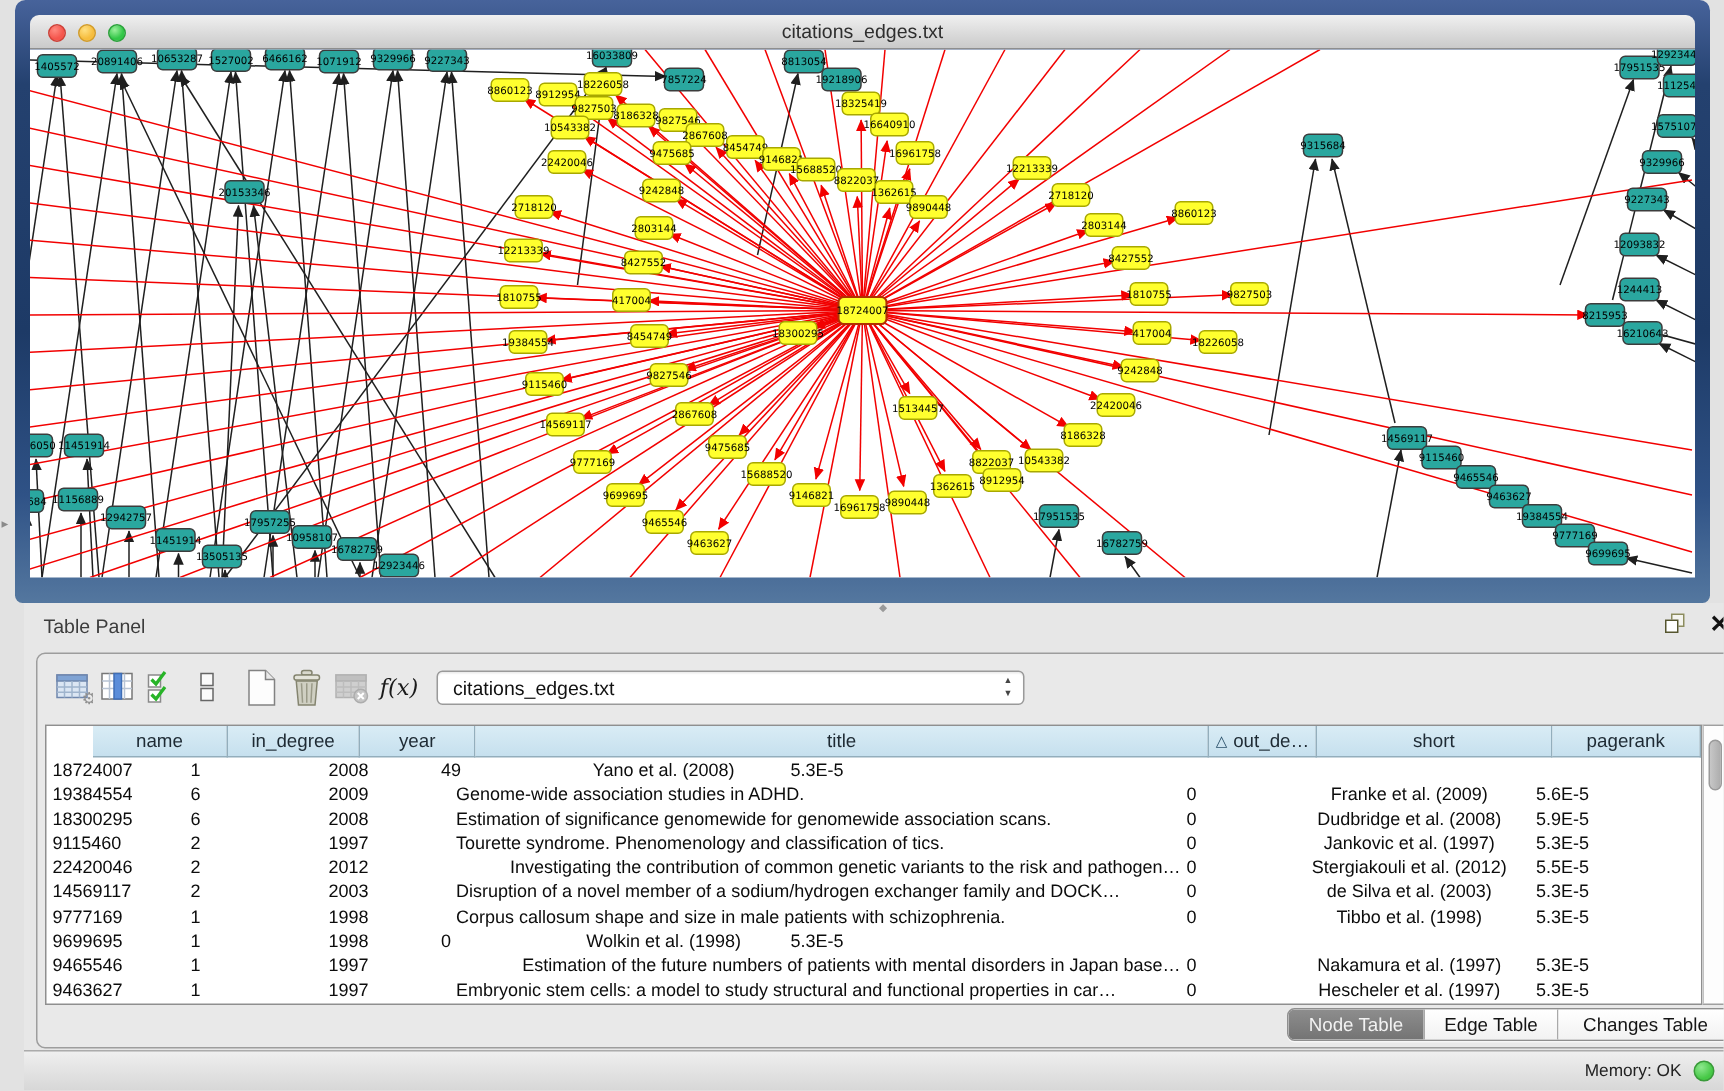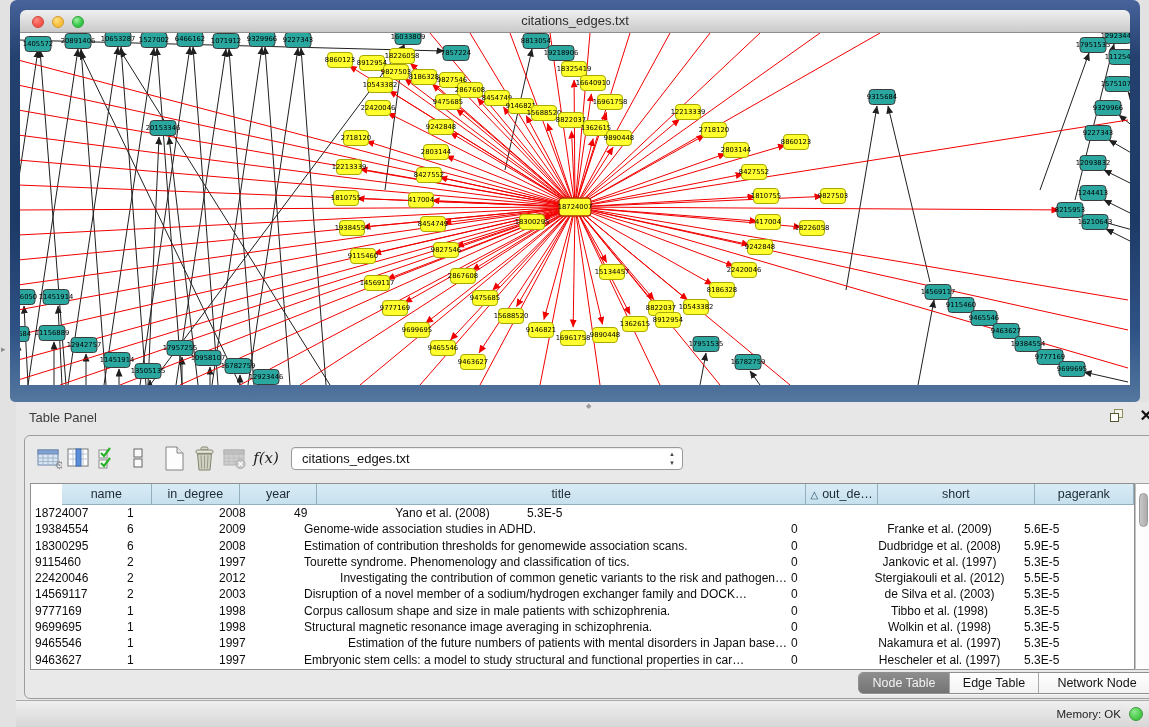--- a/index.html
+++ b/index.html
@@ -823,21 +823,21 @@
             <div class="td" style="width: 78px; text-align: left; padding-left: 7px;">2009</div>
             <div class="td" style="width: 497px; text-align: left; padding-left: 14px;">Genome-wide association studies in ADHD.</div>
             <div class="td" style="width: 73px; text-align: left; padding-left: 4px;">0</div>
             <div class="td" style="width: 159px; text-align: center; padding-left: 0px;">Franke et al. (2009)</div>
             <div class="td" style="width: 101px; text-align: left; padding-left: 5px;">5.6E-5</div>
           </div>
           <div class="tr">
             <div class="td" style="width: 91px; text-align: left; padding-left: 4px;">18300295</div>
             <div class="td" style="width: 90px; text-align: left; padding-left: 5px;">6</div>
             <div class="td" style="width: 78px; text-align: left; padding-left: 7px;">2008</div>
-            <div class="td" style="width: 497px; text-align: left; padding-left: 14px;">Estimation of contribution thresholds for genomewide association scans.</div>
+            <div class="td" style="width: 497px; text-align: left; padding-left: 14px;">Estimation of significance genomewide for genomewide association scans.</div>
             <div class="td" style="width: 73px; text-align: left; padding-left: 4px;">0</div>
             <div class="td" style="width: 159px; text-align: center; padding-left: 0px;">Dudbridge et al. (2008)</div>
             <div class="td" style="width: 101px; text-align: left; padding-left: 5px;">5.9E-5</div>
           </div>
           <div class="tr">
             <div class="td" style="width: 91px; text-align: left; padding-left: 4px;">9115460</div>
             <div class="td" style="width: 90px; text-align: left; padding-left: 5px;">2</div>
             <div class="td" style="width: 78px; text-align: left; padding-left: 7px;">1997</div>
             <div class="td" style="width: 497px; text-align: left; padding-left: 14px;">Tourette syndrome. Phenomenology and classification of tics.</div>
             <div class="td" style="width: 73px; text-align: left; padding-left: 4px;">0</div>
@@ -868,21 +868,20 @@
             <div class="td" style="width: 78px; text-align: left; padding-left: 7px;">1998</div>
             <div class="td" style="width: 497px; text-align: left; padding-left: 14px;">Corpus callosum shape and size in male patients with schizophrenia.</div>
             <div class="td" style="width: 73px; text-align: left; padding-left: 4px;">0</div>
             <div class="td" style="width: 159px; text-align: center; padding-left: 0px;">Tibbo et al. (1998)</div>
             <div class="td" style="width: 101px; text-align: left; padding-left: 5px;">5.3E-5</div>
           </div>
           <div class="tr">
             <div class="td" style="width: 91px; text-align: left; padding-left: 4px;">9699695</div>
             <div class="td" style="width: 90px; text-align: left; padding-left: 5px;">1</div>
             <div class="td" style="width: 78px; text-align: left; padding-left: 7px;">1998</div>
-            <div class="td" style="width: 497px; text-align: left; padding-left: 14px;">Structural magnetic resonance image averaging in schizophrenia.</div>
             <div class="td" style="width: 73px; text-align: left; padding-left: 4px;">0</div>
             <div class="td" style="width: 159px; text-align: center; padding-left: 0px;">Wolkin et al. (1998)</div>
             <div class="td" style="width: 101px; text-align: left; padding-left: 5px;">5.3E-5</div>
           </div>
           <div class="tr">
             <div class="td" style="width: 91px; text-align: left; padding-left: 4px;">9465546</div>
             <div class="td" style="width: 90px; text-align: left; padding-left: 5px;">1</div>
             <div class="td" style="width: 78px; text-align: left; padding-left: 7px;">1997</div>
             <div class="td" style="width: 497px; text-align: right; padding-left: 14px;">Estimation of the future numbers of patients with mental disorders in Japan base…</div>
             <div class="td" style="width: 73px; text-align: left; padding-left: 4px;">0</div>
@@ -906,21 +905,21 @@
 
     <div class="tabs-row">
       <div class="seg-group" id="seg-group">
           <div class="seg selected" style="width: 91px;">
             <span>Node Table</span>
           </div>
           <div class="seg" style="width: 89px;">
             <span>Edge Table</span>
           </div>
           <div class="seg" style="width: 116px;">
-            <span>Network Node</span>
+            <span>Changes Table</span>
           </div>
         </div>
     </div>
   </div>
 
   <div class="status-bar">
     <div class="memory">Memory: OK</div>
     <div class="mem-dot"></div>
   </div>
 </div>

